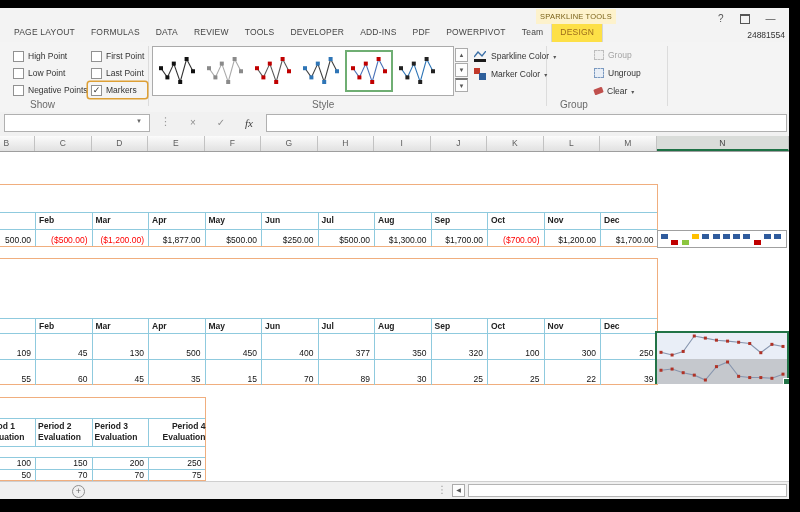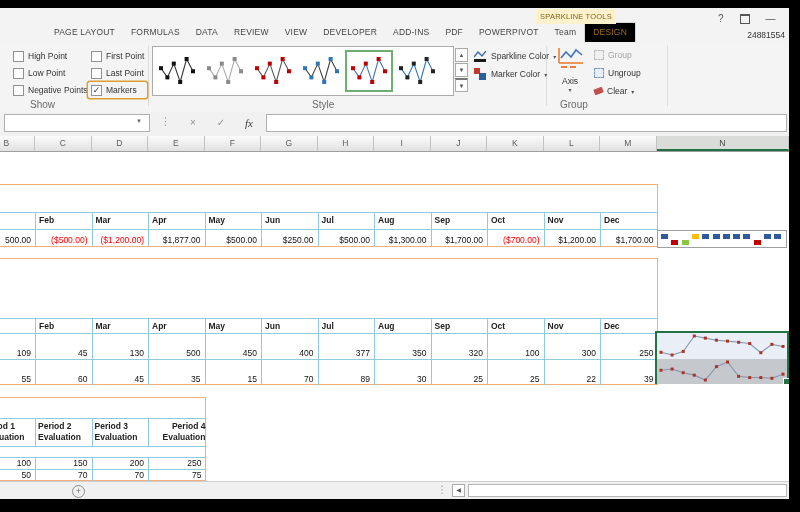--- a/index.html
+++ b/index.html
@@ -2,23 +2,23 @@
 <html><head>
 <meta charset="utf-8">
 <style>
   html,body{margin:0;padding:0;background:#000;}
   #stage{position:relative;width:800px;height:512px;background:#000;overflow:hidden;
          font-family:"Liberation Sans",sans-serif;-webkit-font-smoothing:antialiased;}
   .app{position:absolute;left:0;top:8px;width:789px;height:491px;background:#f1f1f1;overflow:hidden;}
 
   
   .tabbar{position:absolute;left:0;top:0;width:100%;height:34px;background:#f3f3f3;}
-  #tabs{position:absolute;left:6px;bottom:0;display:flex;align-items:flex-end;margin-left:40px;}
+  #tabs{position:absolute;left:6px;bottom:0;display:flex;align-items:flex-end;}
   .tab{font-size:8.5px;color:#444;padding:4px 8px 5px 8px;letter-spacing:.2px;white-space:nowrap;}
-  .tab.active{background:#000000;border:1px solid #d5d5d5;border-bottom:none;color:#9c6b1c;}
+  .tab.active{background:#fde047;border:1px solid #d5d5d5;border-bottom:none;color:#9c6b1c;}
   .ctx-badge{position:absolute;left:536px;top:1px;width:80px;height:15px;background:#fdf2cc;
              color:#7b631a;font-size:7.5px;text-align:center;line-height:15px;letter-spacing:.2px;}
   .winctl{position:absolute;top:5px;left:718px;display:flex;gap:16px;align-items:center;color:#555;}
   .winctl .q{font-size:10px;}
   .restore{width:8px;height:7px;border:1px solid #555;border-top:2px solid #555;}
   .minim{font-size:10px;line-height:6px;}
   .idnum{position:absolute;right:4px;top:22px;font-size:8.5px;color:#333;}
 
   
   .ribbon{position:absolute;left:0;top:34px;width:100%;height:70px;background:#f4f4f4;border-bottom:1px solid #cfcfcf;}
@@ -112,21 +112,21 @@
 
 <div id="stage">
   <div class="app">
 
     <div class="tabbar">
       <div id="tabs">
           <div class="tab">PAGE LAYOUT</div>
           <div class="tab">FORMULAS</div>
           <div class="tab">DATA</div>
           <div class="tab">REVIEW</div>
-          <div class="tab">VIEW</div>
+          <div class="tab">TOOLS</div>
           <div class="tab">DEVELOPER</div>
           <div class="tab">ADD-INS</div>
           <div class="tab">PDF</div>
           <div class="tab">POWERPIVOT</div>
           <div class="tab">Team</div>
           <div class="tab active">DESIGN</div>
         </div>
       <div class="ctx-badge">SPARKLINE TOOLS</div>
       <div class="winctl">
         <span class="q">?</span>
@@ -256,31 +256,20 @@
       <div class="colorbtn" style="left:474px;top:26px">
         <span class="mc-ico">
           <span class="mc-r"></span>
             <span class="mc-b"></span>
         </span>
         <span>Marker Color</span>
         <span class="carrow">▾</span>
       </div>
       <div class="grouplabel" style="left:312px;width:100px">Style</div>
 
-      <div class="axisbtn">
-        <svg width="30" height="24" viewBox="0 0 30 24">
-          <line x1="4" y1="2" x2="4" y2="17" stroke="#ed7d31" stroke-width="1.6"></line>
-          <line x1="4" y1="17" x2="28" y2="17" stroke="#ed7d31" stroke-width="1.6"></line>
-          <polyline points="6,12 11,6 16,11 21,4 27,9" fill="none" stroke="#4472c4" stroke-width="1.6"></polyline>
-          <line x1="6" y1="21" x2="12" y2="21" stroke="#ed7d31" stroke-width="2"></line>
-          <line x1="15" y1="21" x2="21" y2="21" stroke="#ed7d31" stroke-width="2"></line>
-        </svg>
-        <div class="lbl">Axis</div>
-        <div class="ar">▾</div>
-      </div>
       <div class="rbtn dis" style="left:594px;top:8px">
         <span class="sq-ico gray"></span>
         <span>Group</span>
       </div>
       <div class="rbtn" style="left:594px;top:26px">
         <span class="sq-ico blue"></span>
         <span>Ungroup</span>
       </div>
       <div class="rbtn" style="left:594px;top:44px">
         <span class="eraser"></span>

